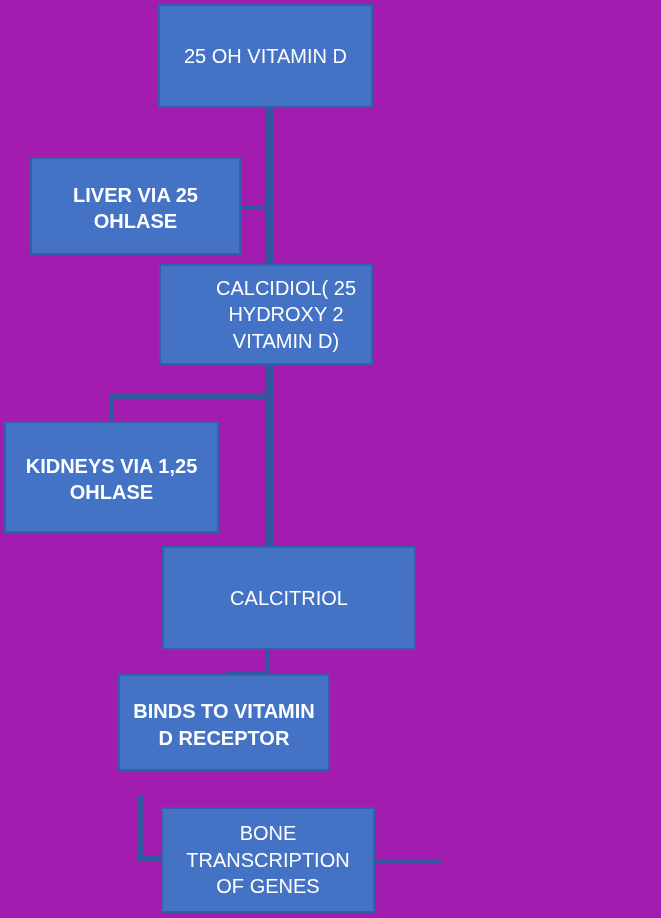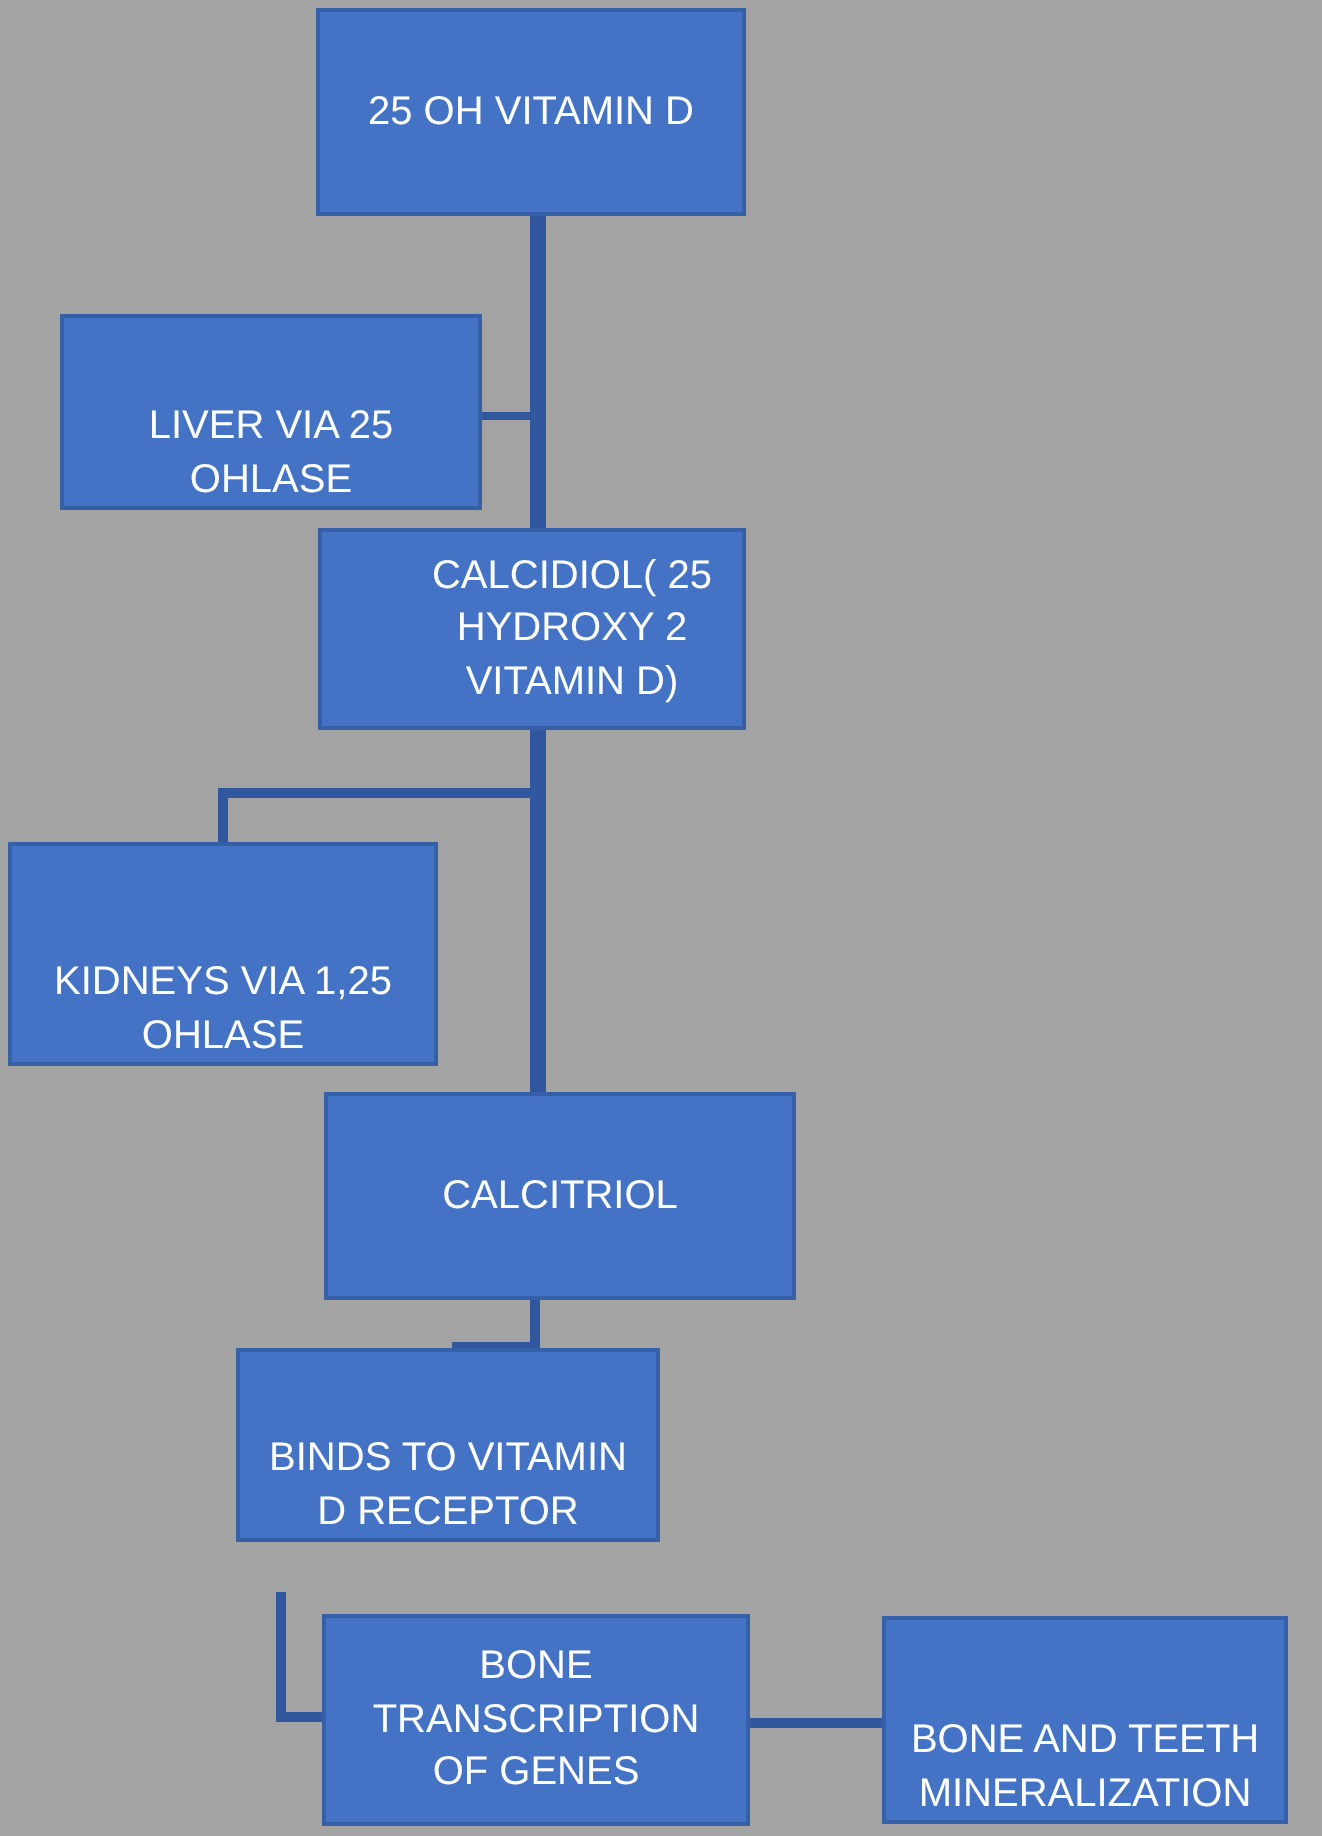--- a/index.html
+++ b/index.html
@@ -1,37 +1,37 @@
 <!DOCTYPE html>
 <html><head>
 <meta charset="utf-8">
 <style>
   html, body { margin: 0; padding: 0; background: #ffffff; }
   .canvas {
     position: relative;
     width: 661px;
     height: 918px;
-    background: #a3a3a3;
+    background: #a21caf;
     font-family: "Liberation Sans", sans-serif;
     overflow: hidden;
   }
   .node {
     position: absolute;
     box-sizing: border-box;
     background: #4472C4;
     border: 2px solid #3560A8;
     color: #FDFEFF;
     font-size: 20px;
     line-height: 1.32;
     text-align: center;
     display: flex;
     justify-content: center;
     align-items: center;
   }
-  .node.top-align { align-items: flex-end; padding-top: 4px; }
+  .node.top-align { align-items: center; padding-top: 4px; font-weight: bold; }
   .node .label { white-space: pre-line; }
   .line {
     position: absolute;
     background: #31579E;
   }
 </style>
 </head>
 <body>
 
 <div class="canvas">
@@ -61,33 +61,29 @@
     <span class="label">CALCIDIOL( 25
 HYDROXY 2
 VITAMIN D)</span>
   </div>
 
   <div class="node top-align" style="left:4px; top:421px; width:215px; height:112px;">
     <span class="label">KIDNEYS VIA 1,25
 OHLASE</span>
   </div>
 
-  <div class="node" style="left:162px; top:546px; width:236px; height:104px;">
+  <div class="node" style="left:162px; top:546px; width:254px; height:104px;">
     <span class="label">CALCITRIOL</span>
   </div>
 
   <div class="node top-align" style="left:118px; top:674px; width:212px; height:97px;">
     <span class="label">BINDS TO VITAMIN
 D RECEPTOR</span>
   </div>
 
   <div class="node" style="left:161px; top:807px; width:214px; height:106px;">
     <span class="label">BONE
 TRANSCRIPTION
 OF GENES</span>
   </div>
 
-  <div class="node top-align" style="left:441px; top:808px; width:203px; height:104px;">
-    <span class="label">BONE AND TEETH
-MINERALIZATION</span>
-  </div>
 
 </div>
 
 </body></html>

